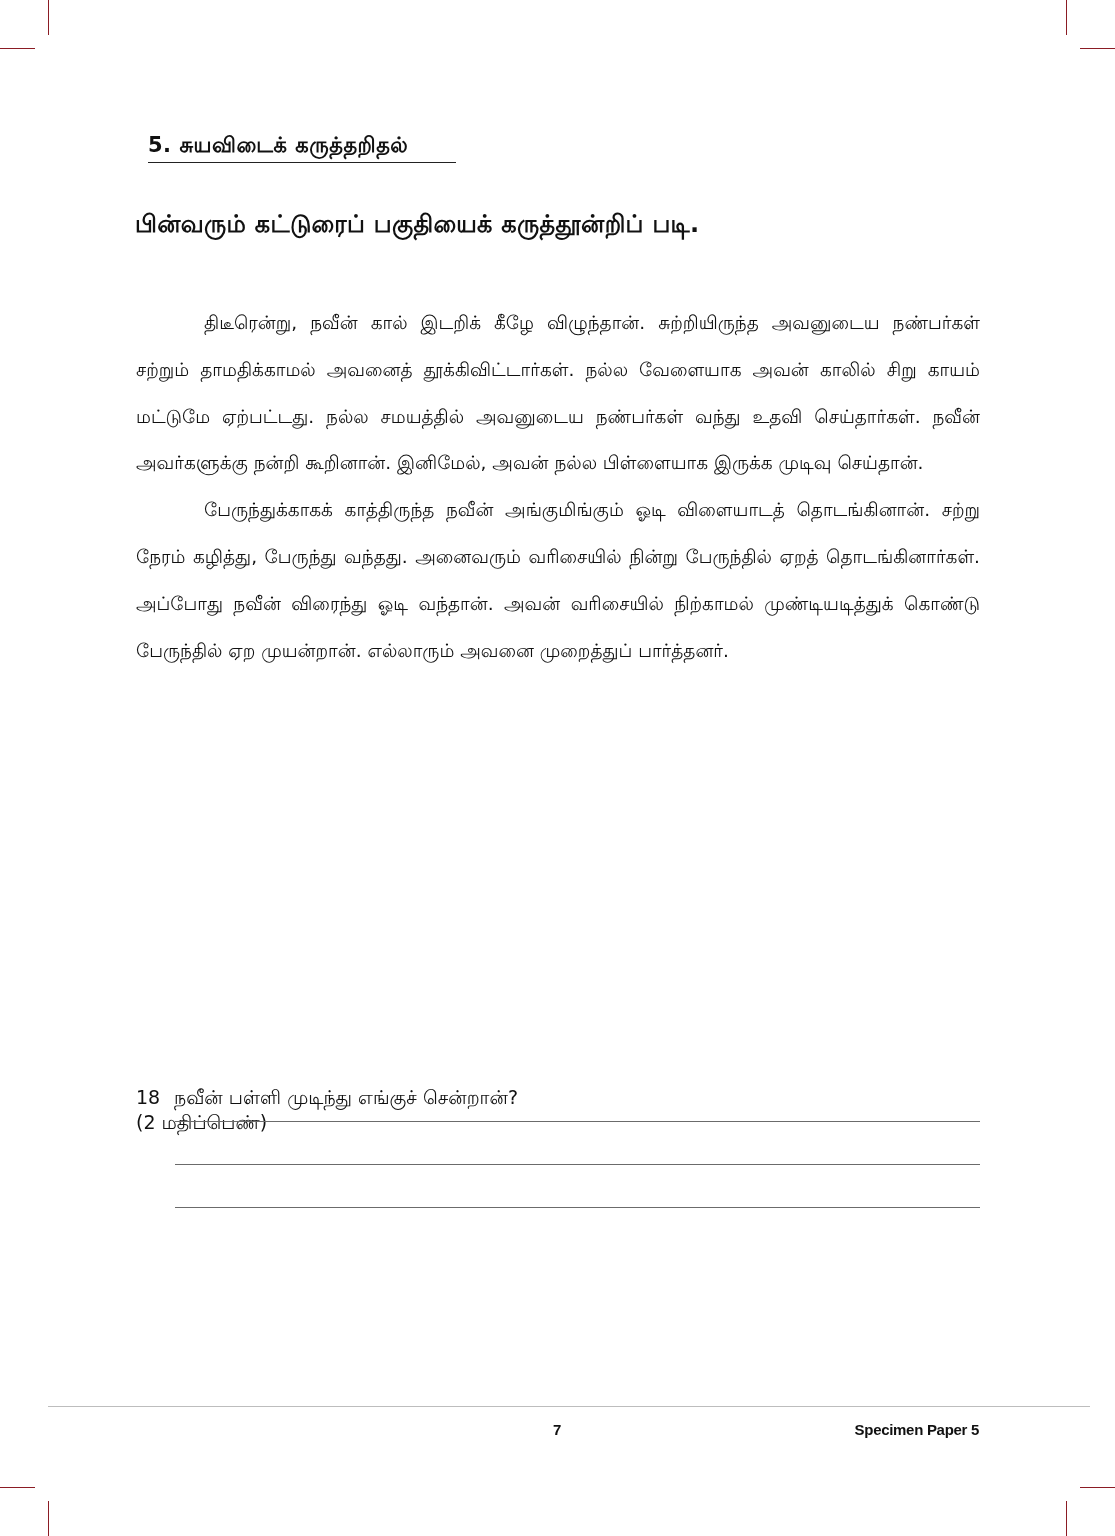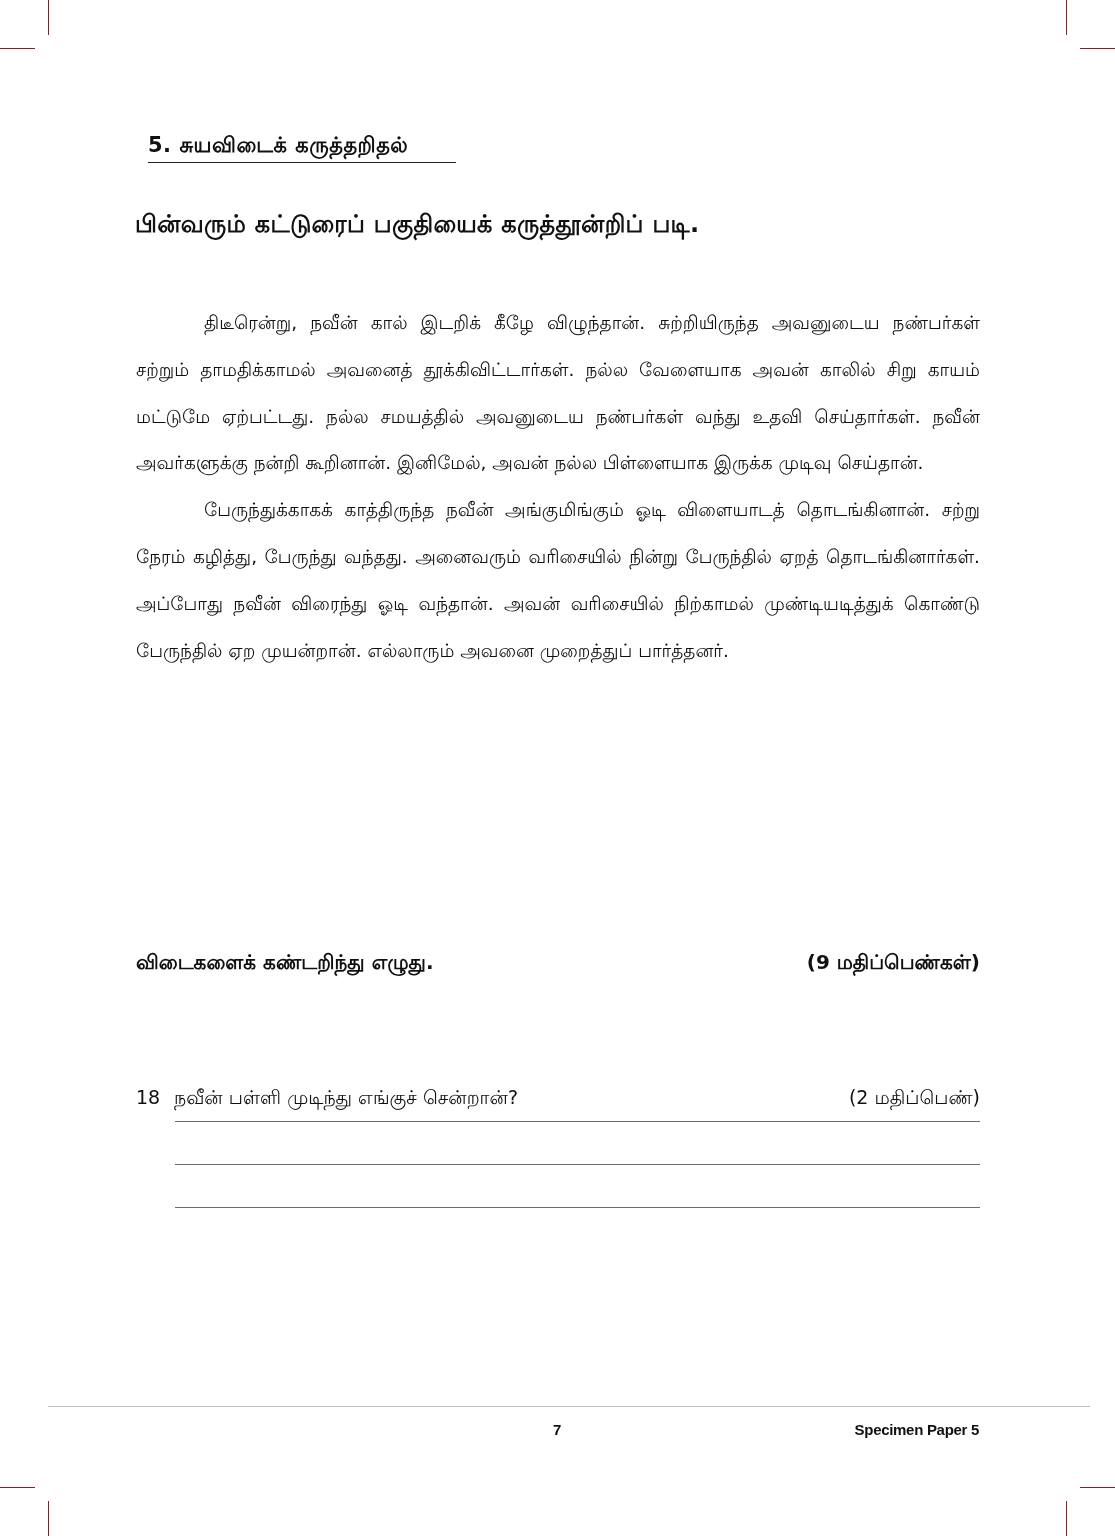--- a/index.html
+++ b/index.html
@@ -31,21 +31,21 @@
 
   .qblock {
     position: absolute; left: 136px; top: 947px; width: 844px;
     font-size: 20px; font-weight: bold; line-height: 30px;
   }
   .qblock .row1 { text-align: justify; text-align-last: justify; white-space: nowrap; }
   .qblock .row2 { display: flex; justify-content: space-between; }
 
   .question {
     position: absolute; left: 136px; top: 1086px; width: 844px;
-    font-size: 19px; display: flex; justify-content: space-between;
+    font-size: 19px; display: flex; justify-content: space-between; flex-direction: column;
   }
   .question .num { display: inline-block; width: 38px; }
 
   .answer-line {
     position: absolute; left: 175px; width: 805px; height: 1px; background: #6b6b6b;
   }
 
   .footer-line {
     position: absolute; left: 48px; top: 1406px; width: 1042px; height: 1px; background: #bdbdbd;
   }
@@ -72,24 +72,20 @@
 
 <div class="heading">5. சுயவிடைக் கருத்தறிதல்</div>
 <div class="instruction">பின்வரும் கட்டுரைப் பகுதியைக் கருத்தூன்றிப் படி.</div>
 
 <div class="passage">
   <p>திடீரென்று, நவீன் கால் இடறிக் கீழே விழுந்தான். சுற்றியிருந்த அவனுடைய நண்பர்கள் சற்றும் தாமதிக்காமல் அவனைத் தூக்கிவிட்டார்கள். நல்ல வேளையாக அவன் காலில் சிறு காயம் மட்டுமே ஏற்பட்டது. நல்ல சமயத்தில் அவனுடைய நண்பர்கள் வந்து உதவி செய்தார்கள். நவீன் அவர்களுக்கு நன்றி கூறினான். இனிமேல், அவன் நல்ல பிள்ளையாக இருக்க முடிவு செய்தான்.</p>
   <p>பேருந்துக்காகக் காத்திருந்த நவீன் அங்குமிங்கும் ஓடி விளையாடத் தொடங்கினான். சற்று நேரம் கழித்து, பேருந்து வந்தது. அனைவரும் வரிசையில் நின்று பேருந்தில் ஏறத் தொடங்கினார்கள். அப்போது நவீன் விரைந்து ஓடி வந்தான். அவன் வரிசையில் நிற்காமல் முண்டியடித்துக் கொண்டு பேருந்தில் ஏற முயன்றான். எல்லாரும் அவனை முறைத்துப் பார்த்தனர்.</p>
 </div>
 
 <div class="qblock">
-  <div class="row2">
-    <span>விடைகளைக் கண்டறிந்து எழுது.</span>
-    <span>(9 மதிப்பெண்கள்)</span>
-  </div>
 </div>
 
 <div class="question">
   <span>
     <span class="num">18</span><span>நவீன் பள்ளி முடிந்து எங்குச் சென்றான்?</span>
   </span>
   <span>(2 மதிப்பெண்)</span>
 </div>
 
 <div class="answer-line" style="top:1121px;"></div>

